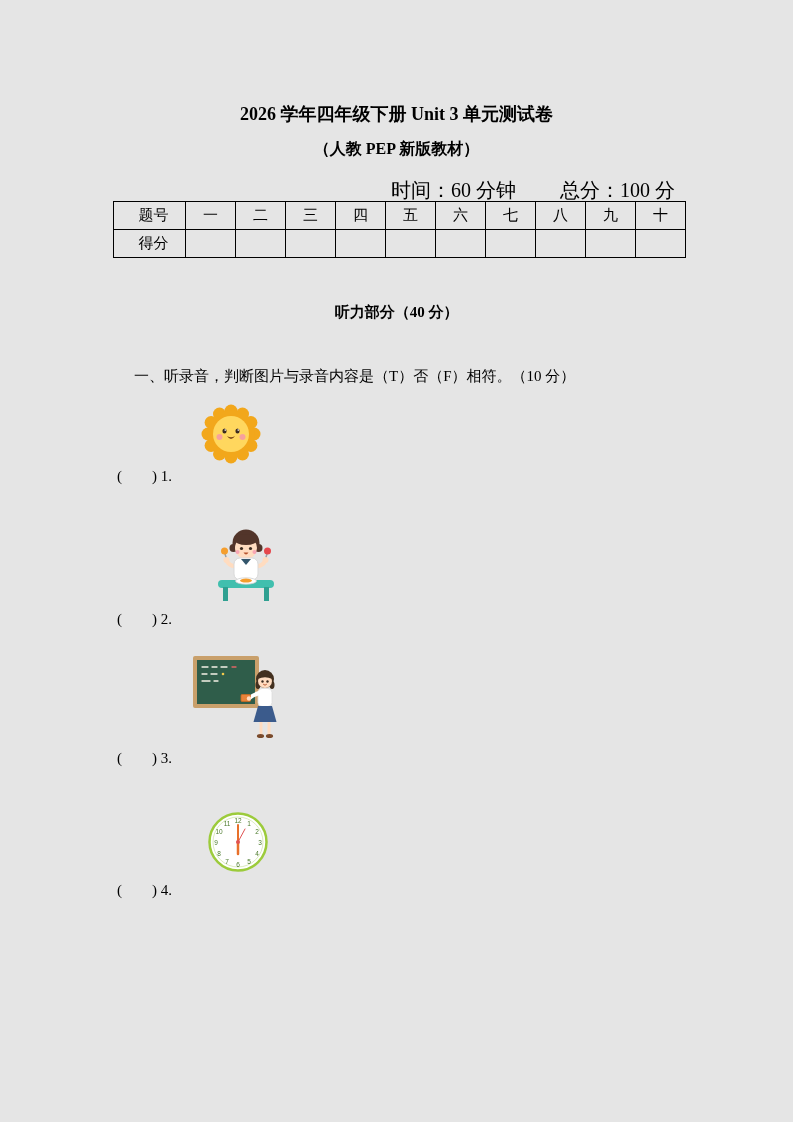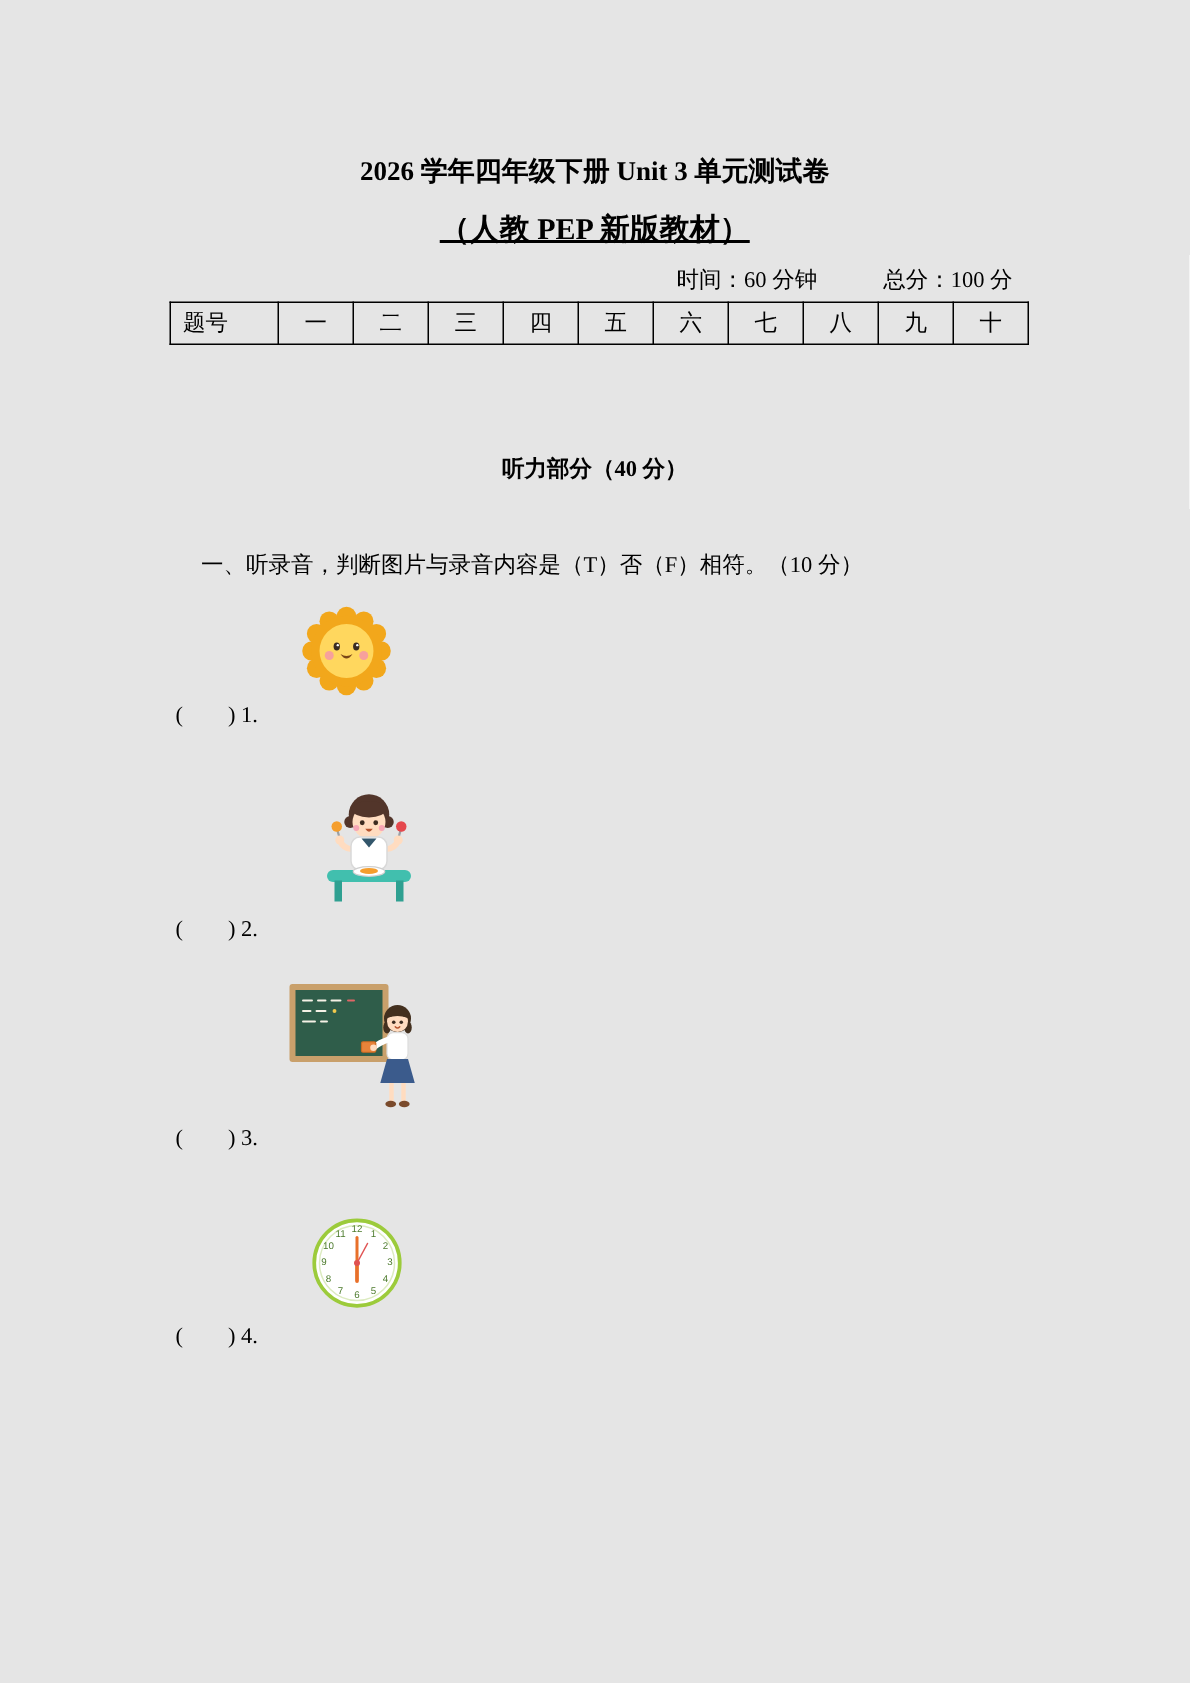--- a/index.html
+++ b/index.html
@@ -13,38 +13,38 @@
     color: #000;
     font-family: "Liberation Serif", "DejaVu Serif", serif;
     overflow: hidden;
   }
   .title {
     position: absolute; top: 102px; left: 0; width: 100%;
     text-align: center; font-size: 18px; font-weight: bold;
   }
   .subtitle {
     position: absolute; top: 139px; left: 0; width: 100%;
-    text-align: center; font-size: 20px; font-weight: bold; text-decoration: underline;
+    text-align: center; font-size: 16px; font-weight: bold;
   }
   .meta {
     position: absolute; top: 177px; right: 118px;
-    font-size: 15px;
+    font-size: 20px;
   }
   .meta .gap { display: inline-block; width: 44px; }
   .score-table {
     position: absolute; top: 201px; left: 113px;
     border-collapse: collapse; font-size: 15px;
   }
   .score-table td {
     border: 1px solid #000;
     height: 28px;
     text-align: center;
     vertical-align: middle;
   }
-  .score-table td.label-cell { width: 72px; text-align: left; padding-left: 8px; }
+  .score-table td.label-cell { width: 72px; text-align: center; padding-left: 8px; }
   .score-table td.num-cell { width: 50px; }
   .section-title {
     position: absolute; top: 303px; left: 0; width: 100%;
     text-align: center; font-size: 15px; font-weight: bold;
   }
   .prompt {
     position: absolute; top: 367px; left: 113px;
     font-size: 15px;
     margin-left: 21px;
   }
@@ -85,20 +85,33 @@
         <td class="num-cell">一</td>
         <td class="num-cell">二</td>
         <td class="num-cell">三</td>
         <td class="num-cell">四</td>
         <td class="num-cell">五</td>
         <td class="num-cell">六</td>
         <td class="num-cell">七</td>
         <td class="num-cell">八</td>
         <td class="num-cell">九</td>
         <td class="num-cell">十</td>
+      </tr>
+      <tr>
+        <td class="label-cell">得分</td>
+        <td class="num-cell"></td>
+        <td class="num-cell"></td>
+        <td class="num-cell"></td>
+        <td class="num-cell"></td>
+        <td class="num-cell"></td>
+        <td class="num-cell"></td>
+        <td class="num-cell"></td>
+        <td class="num-cell"></td>
+        <td class="num-cell"></td>
+        <td class="num-cell"></td>
       </tr>
     </tbody>
   </table>
 
   <div class="section-title">听力部分（40 分）</div>
 
   <div class="prompt">一、听录音，判断图片与录音内容是（T）否（F）相符。（10 分）</div>
 
   <div class="figure fig-sun">
     <svg width="70" height="66" viewBox="0 0 70 66">

